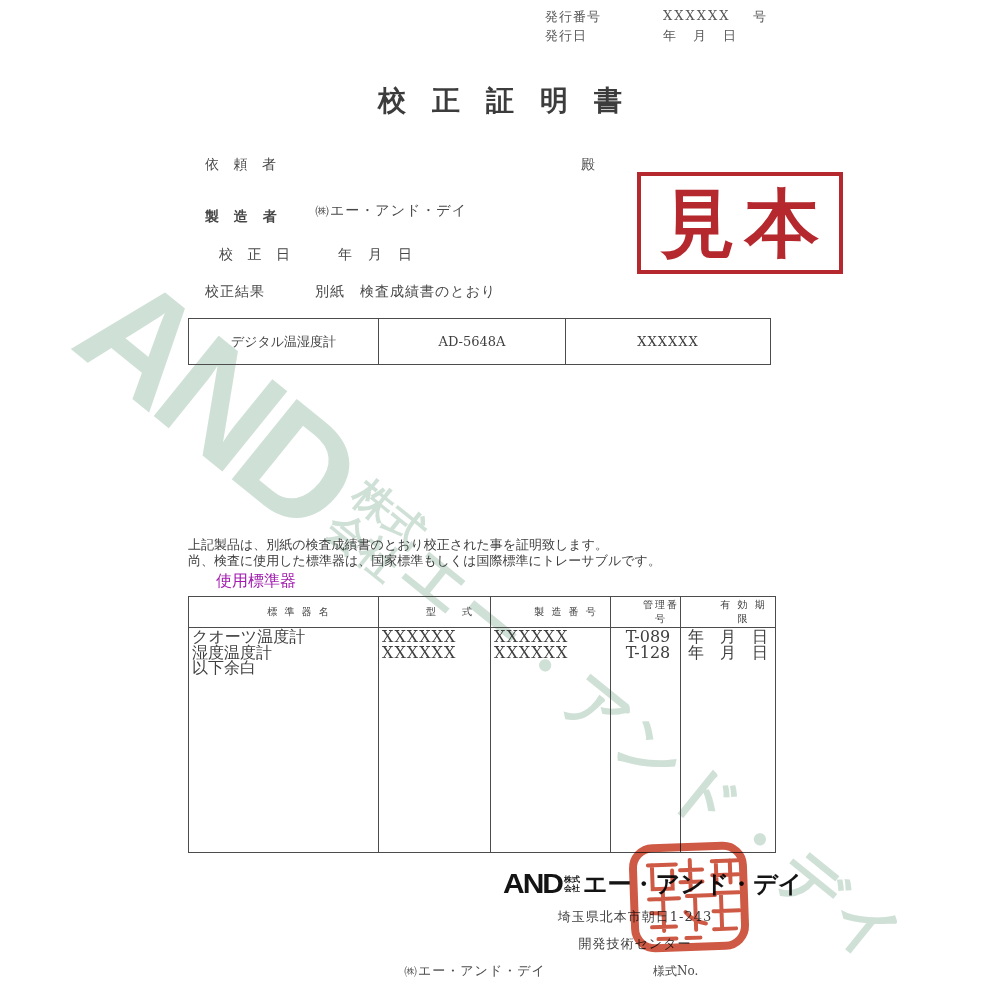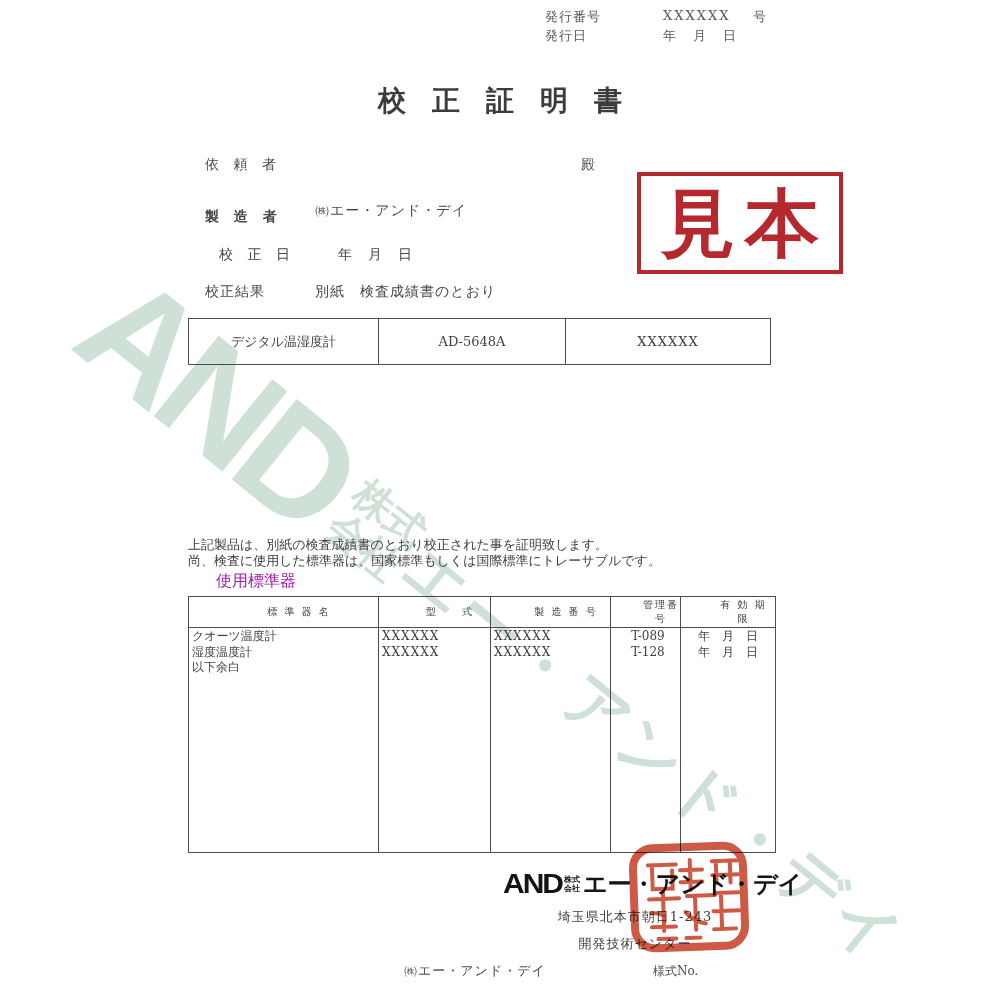--- a/index.html
+++ b/index.html
@@ -53,21 +53,21 @@
     border:1.5px solid #4c4c4c;font-weight:normal;
     font-size:13px;color:#3f3f3f;background:transparent;
   }
   #product-table{left:188px;top:318px;width:582px;}
   #product-table th{height:35px;letter-spacing:3px;}
   #product-table td{height:43px;text-align:center;}
   .xval{font-weight:600;letter-spacing:1px;}
 
   #standards-table{left:188px;top:596px;width:587px;}
   #standards-table th{height:21px;font-size:10px;letter-spacing:2px;padding-left:32px;}
-  #standards-table td{height:222px;vertical-align:top;font-size:12px;line-height:15.5px;padding:1px 3px;}
+  #standards-table td{height:222px;vertical-align:top;font-size:16px;line-height:15.5px;padding:1px 3px;}
   .ta-c{text-align:center;}
   .ta-l{text-align:left;}
 
   
   .statement{position:absolute;left:188px;top:537px;font-size:13px;line-height:16px;color:#3d3d3d;z-index:2;}
   .std-label{position:absolute;left:216px;top:571px;font-size:16px;color:#a21caf;z-index:2;}
 
   
   .logo{
     position:absolute;left:503px;top:869px;display:flex;align-items:center;

